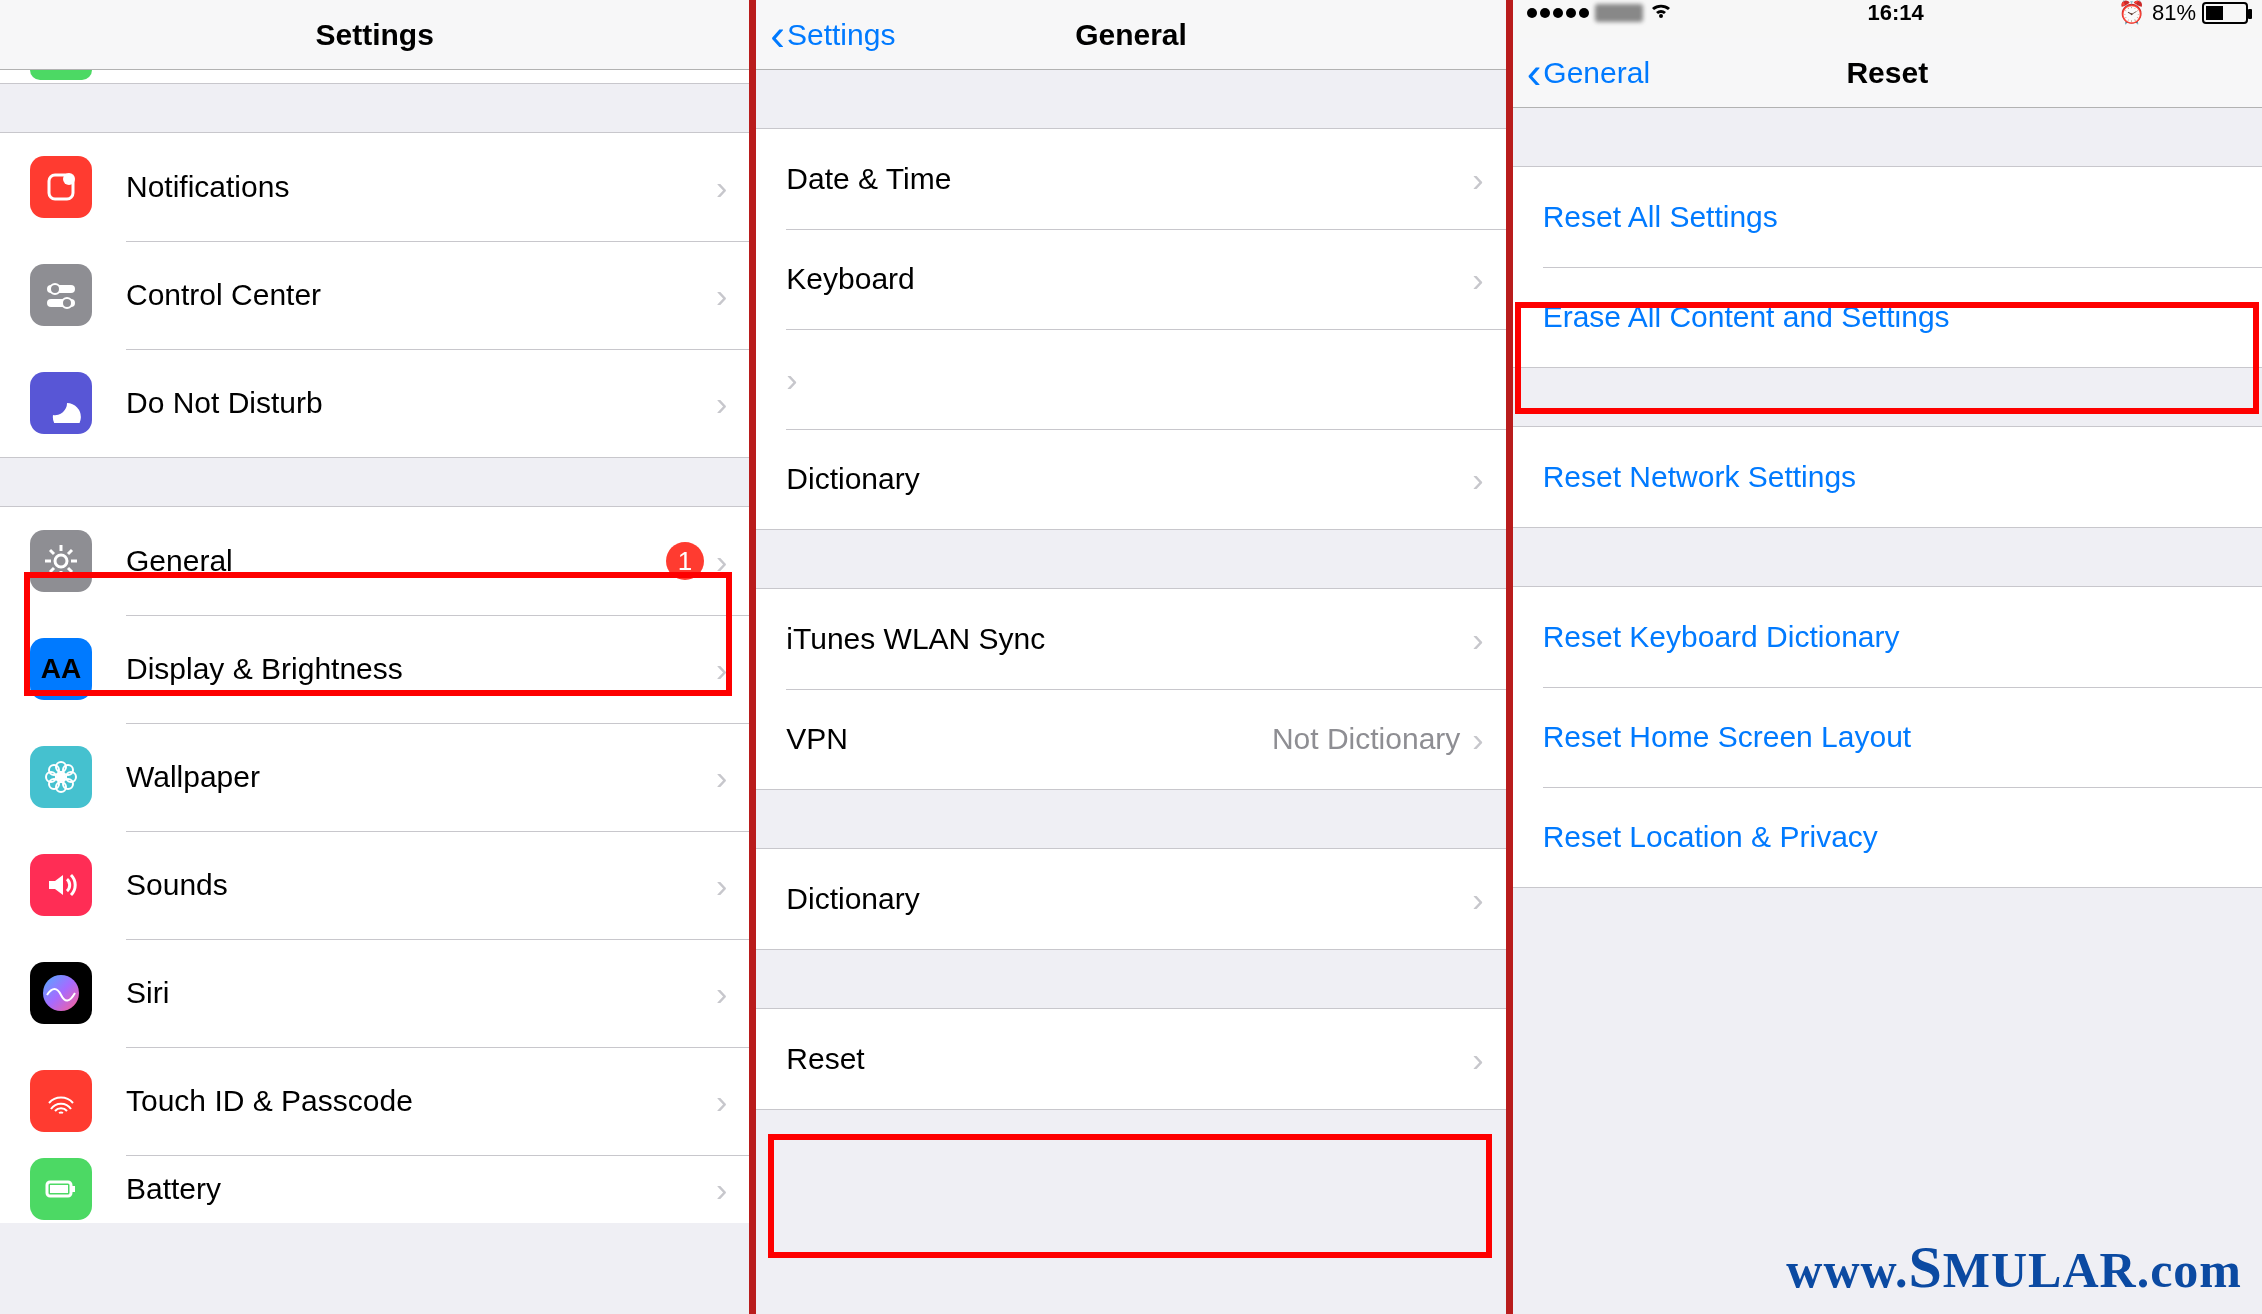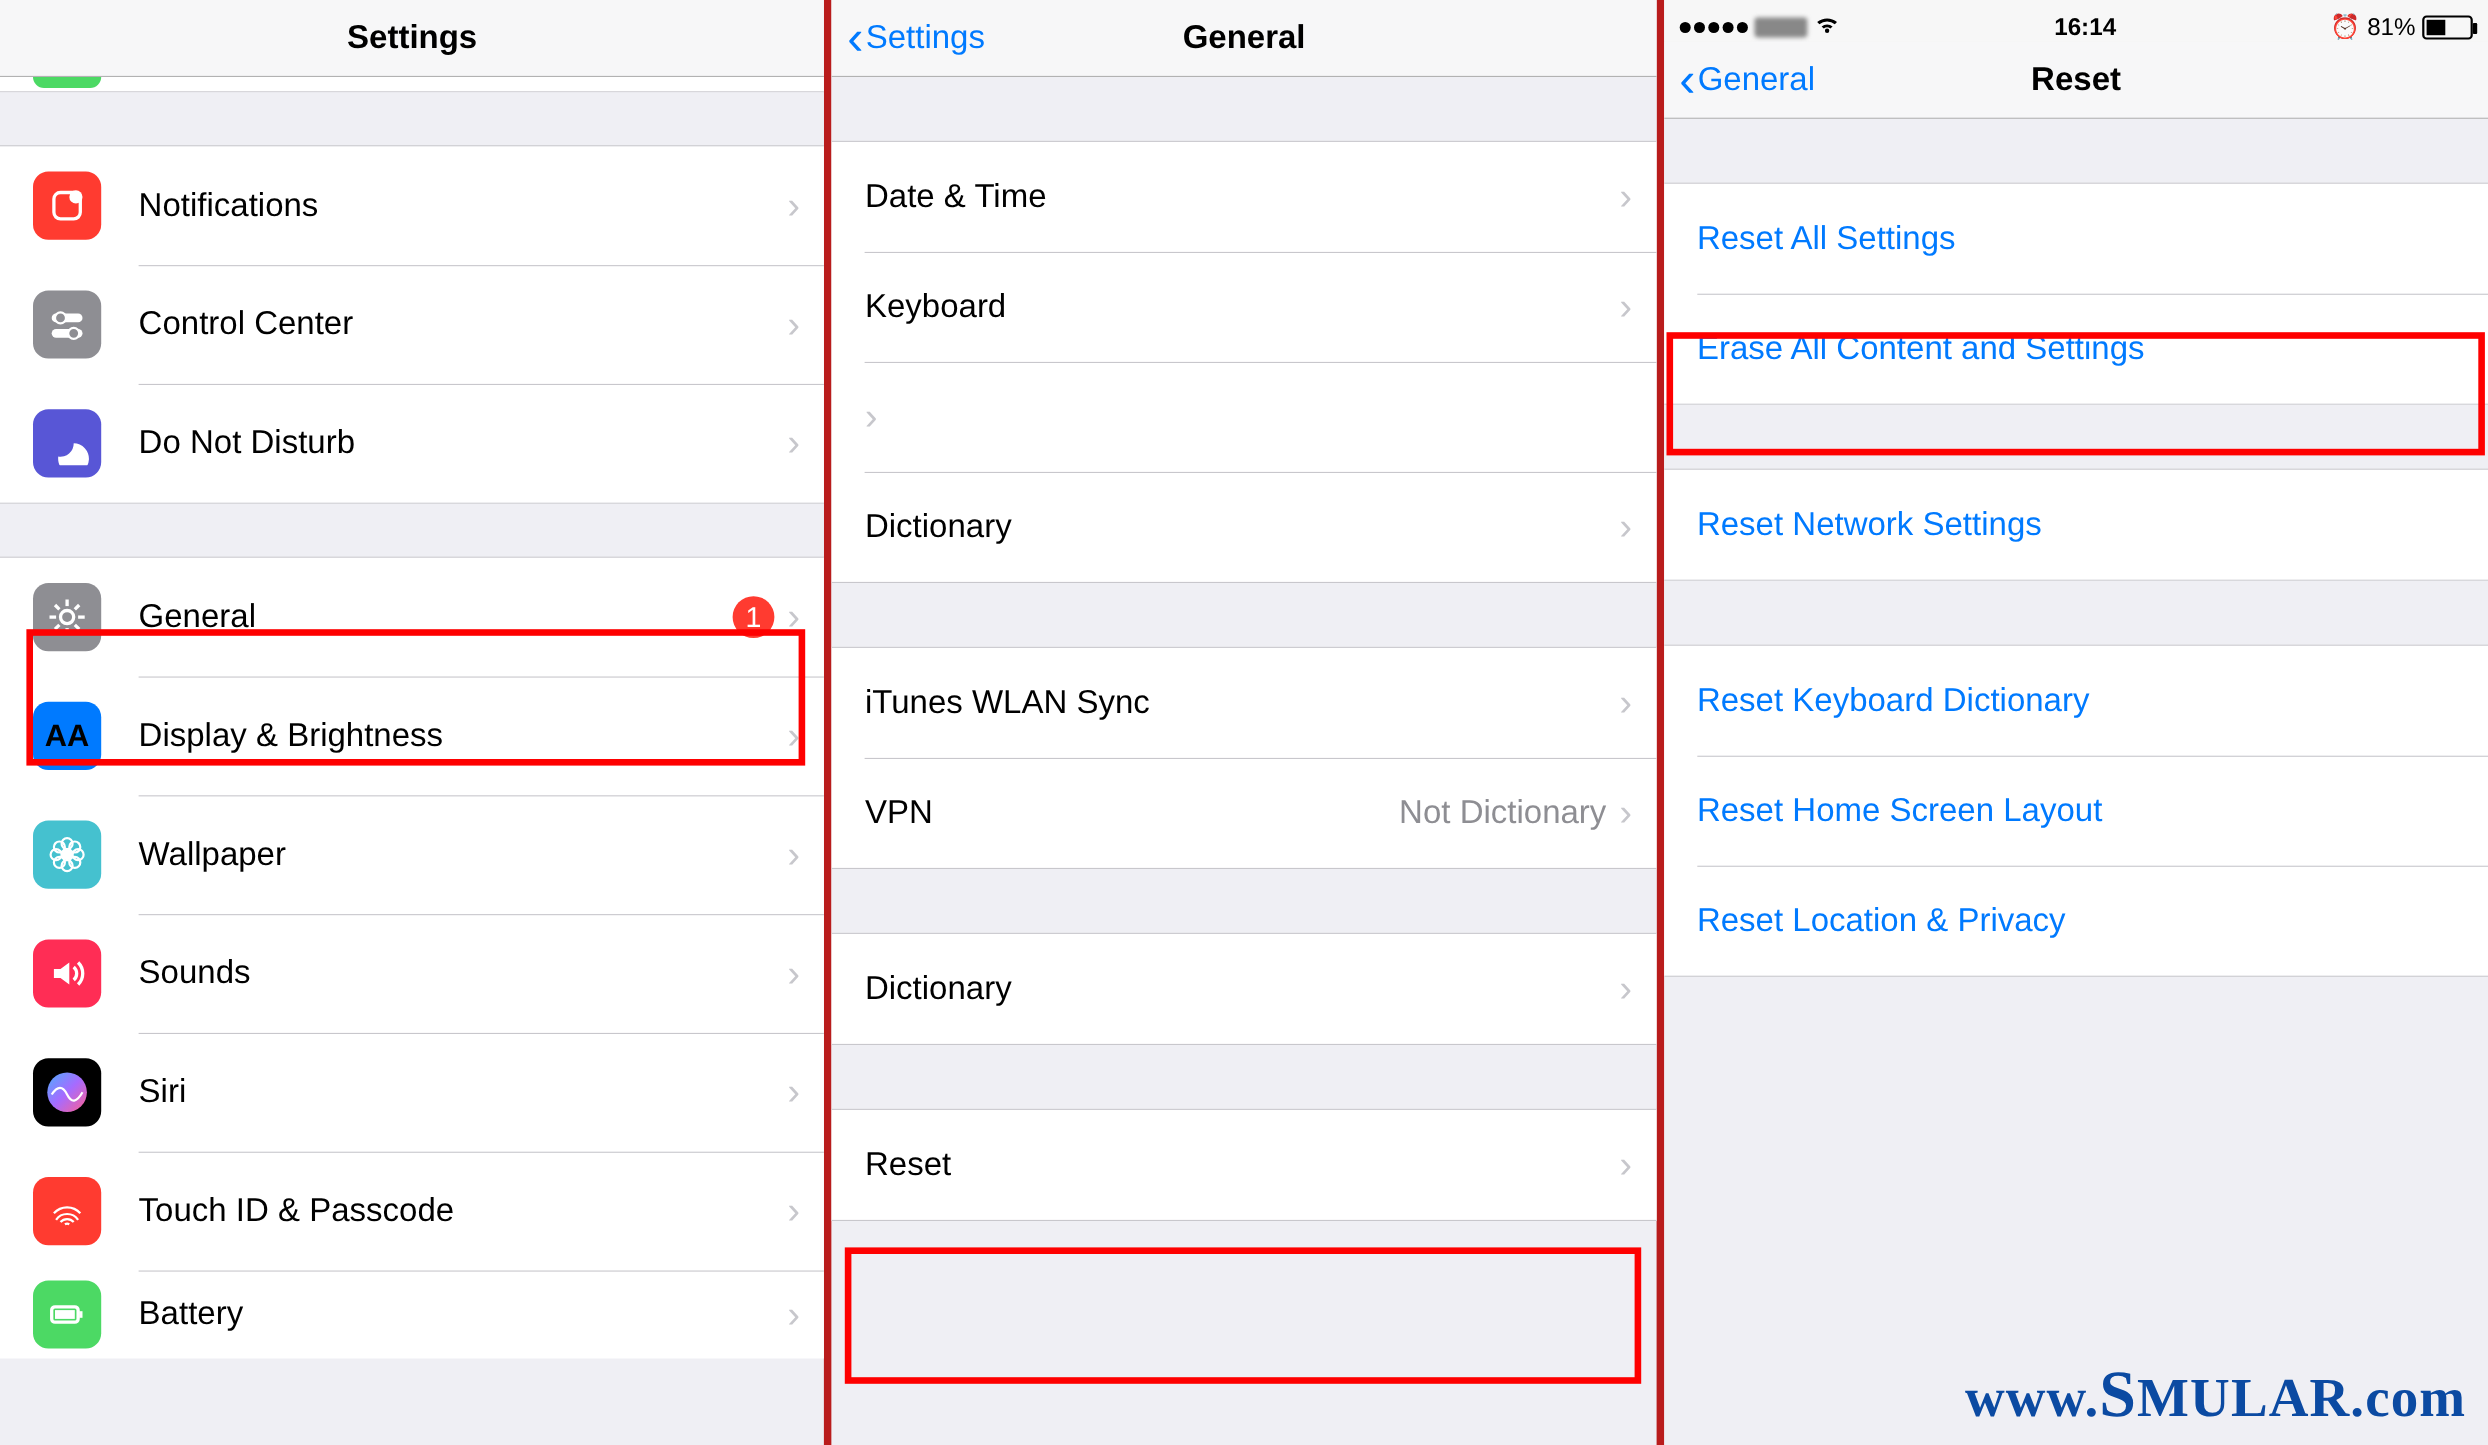--- a/index.html
+++ b/index.html
@@ -20,21 +20,21 @@
     position: relative;
     border-right: 7px solid #b91c1c;
   }
   .pane:last-child { border-right: none; }
 
   
   .status-bar {
     height: 38px;
     background: #f7f7f7;
     display: flex;
-    align-items: flex-end;
+    align-items: flex-start;
     justify-content: space-between;
     padding: 0 14px;
     font-size: 22px;
     font-weight: 500;
     color: #000;
   }
   .status-left, .status-right { display: flex; align-items: center; gap: 6px; }
   .status-dots { display: flex; gap: 3px; align-items: center; }
   .dot { width: 10px; height: 10px; border-radius: 50%; background: #000; }
   .carrier-blur {
@@ -274,21 +274,21 @@
                 <path d="M10 28a12 12 0 0120 0"></path>
                 <path d="M14 30a8 8 0 0112 0"></path>
                 <path d="M18 32a4 4 0 014 0"></path>
                 <path d="M8 22a16 16 0 0124 0"></path>
               </g>
             </svg>
           </div>
           <div class="label">Touch ID &amp; Passcode</div>
           <div class="chevron">›</div>
         </div>
-        <div class="row indent" style="height: 80px;">
+        <div class="row indent" style="height: 68px;">
           <div class="app-icon" style="background: rgb(76, 217, 100);">
             <svg viewBox="0 0 40 40">
               <rect x="6" y="13" width="24" height="14" rx="3" fill="none" stroke="#fff" stroke-width="3"></rect>
               <rect x="31" y="17" width="3" height="6" fill="#fff"></rect>
               <rect x="9" y="16" width="18" height="8" fill="#fff"></rect>
             </svg>
           </div>
           <div class="label">Battery</div>
           <div class="chevron">›</div>
         </div>

